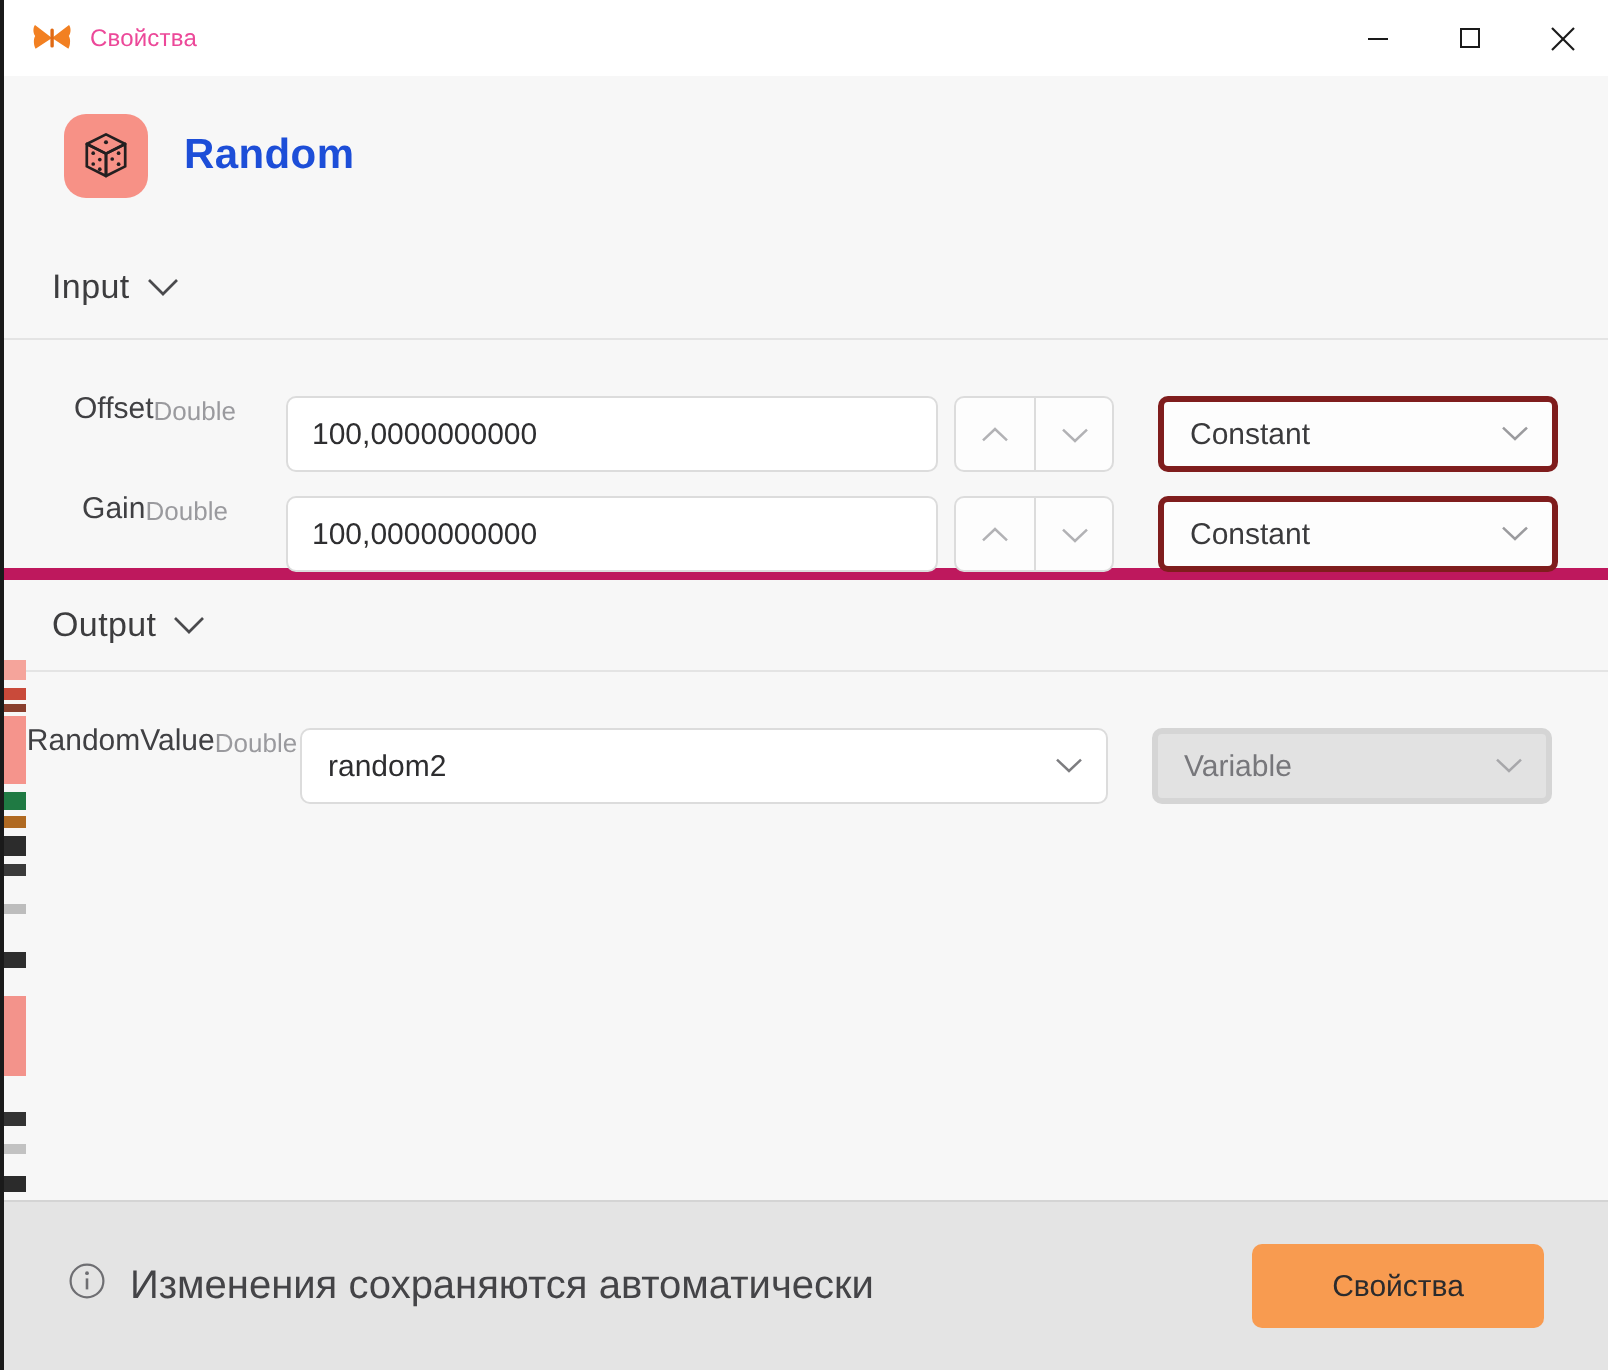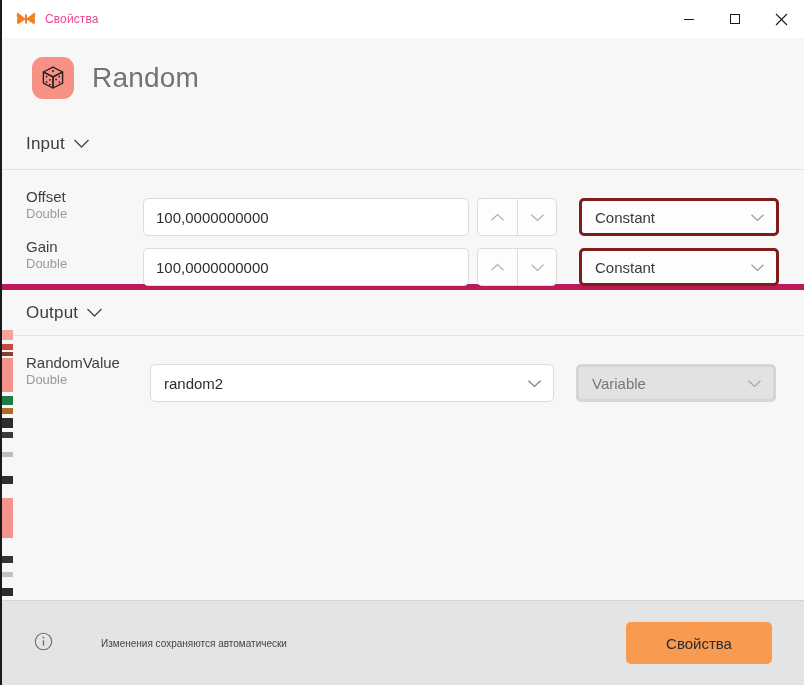--- a/index.html
+++ b/index.html
@@ -70,23 +70,23 @@
     flex: none;
   }
   .node-icon {
     width: 42px; height: 42px;
     background: #f79186;
     border-radius: 11px;
     display: flex; align-items: center; justify-content: center;
     flex: none;
   }
   .node-title {
-    font-size: 28px;
-    color: #737373;
-    font-weight: 400;
+    font-size: 21px;
+    color: #1d4ed8;
+    font-weight: 700;
     letter-spacing: .2px;
   }
 
   
   .body-scroll {
     flex: 1 1 auto;
     background: #f7f7f7;
     overflow: hidden;
     position: relative;
   }
@@ -115,21 +115,21 @@
     height: 50px;
     padding-left: 24px;
     padding-right: 32px;
   }
   .prop-label {
     width: 117px;
     flex: none;
     text-align: left;
     padding-right: 14px;
     display: flex;
-    flex-direction: column;
+    flex-direction: row;
     justify-content: center;
     line-height: 1.08;
   }
   .prop-name {
     font-size: 15px;
     color: #404043;
   }
   .prop-type {
     font-size: 13px;
     color: #9a9a9e;
@@ -208,23 +208,22 @@
     display: flex;
     align-items: center;
     padding: 0 32px 0 32px;
   }
   .footer-note {
     display: flex;
     align-items: center;
     gap: 12px;
   }
   .footer-text {
-    font-size: 10px;
+    font-size: 20px;
     color: #444447;
-    margin-left: 36px;
   }
   .close-btn {
     margin-left: auto;
     width: 146px; height: 42px;
     background: #f89b50;
     border: 0;
     border-radius: 5px;
     font-family: "Liberation Sans", sans-serif;
     font-size: 15px;
     color: #2b2b2d;

